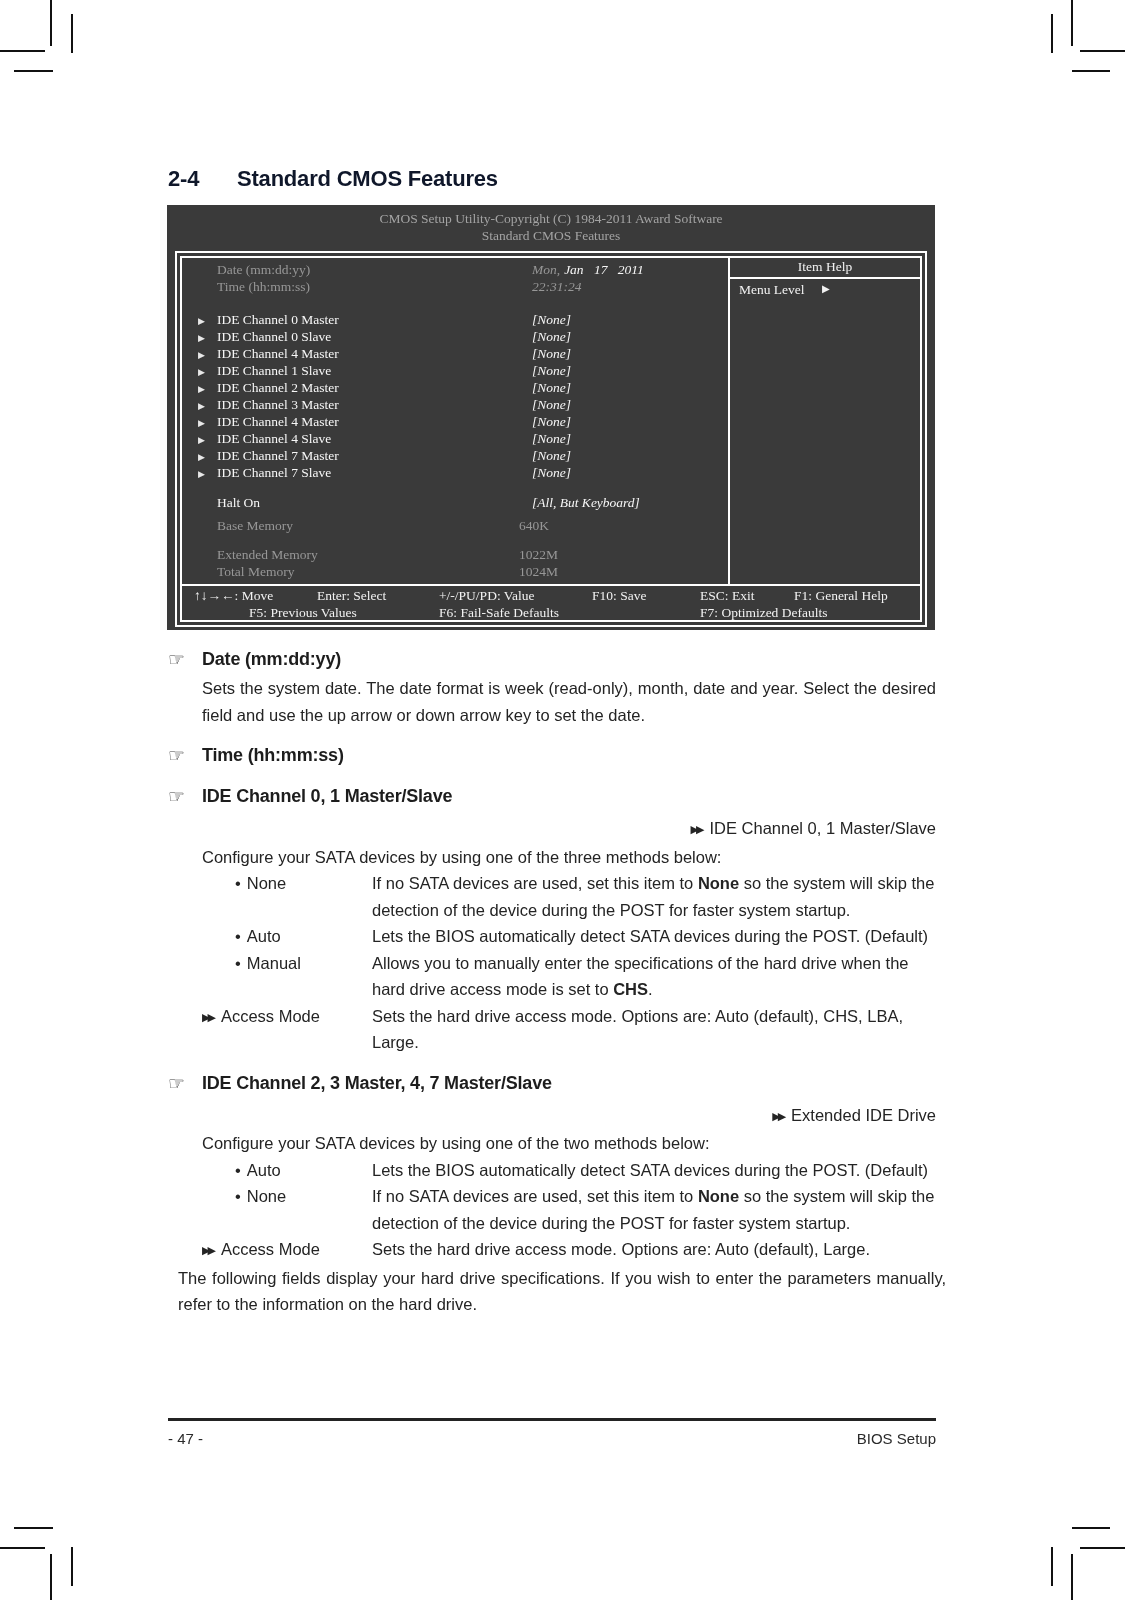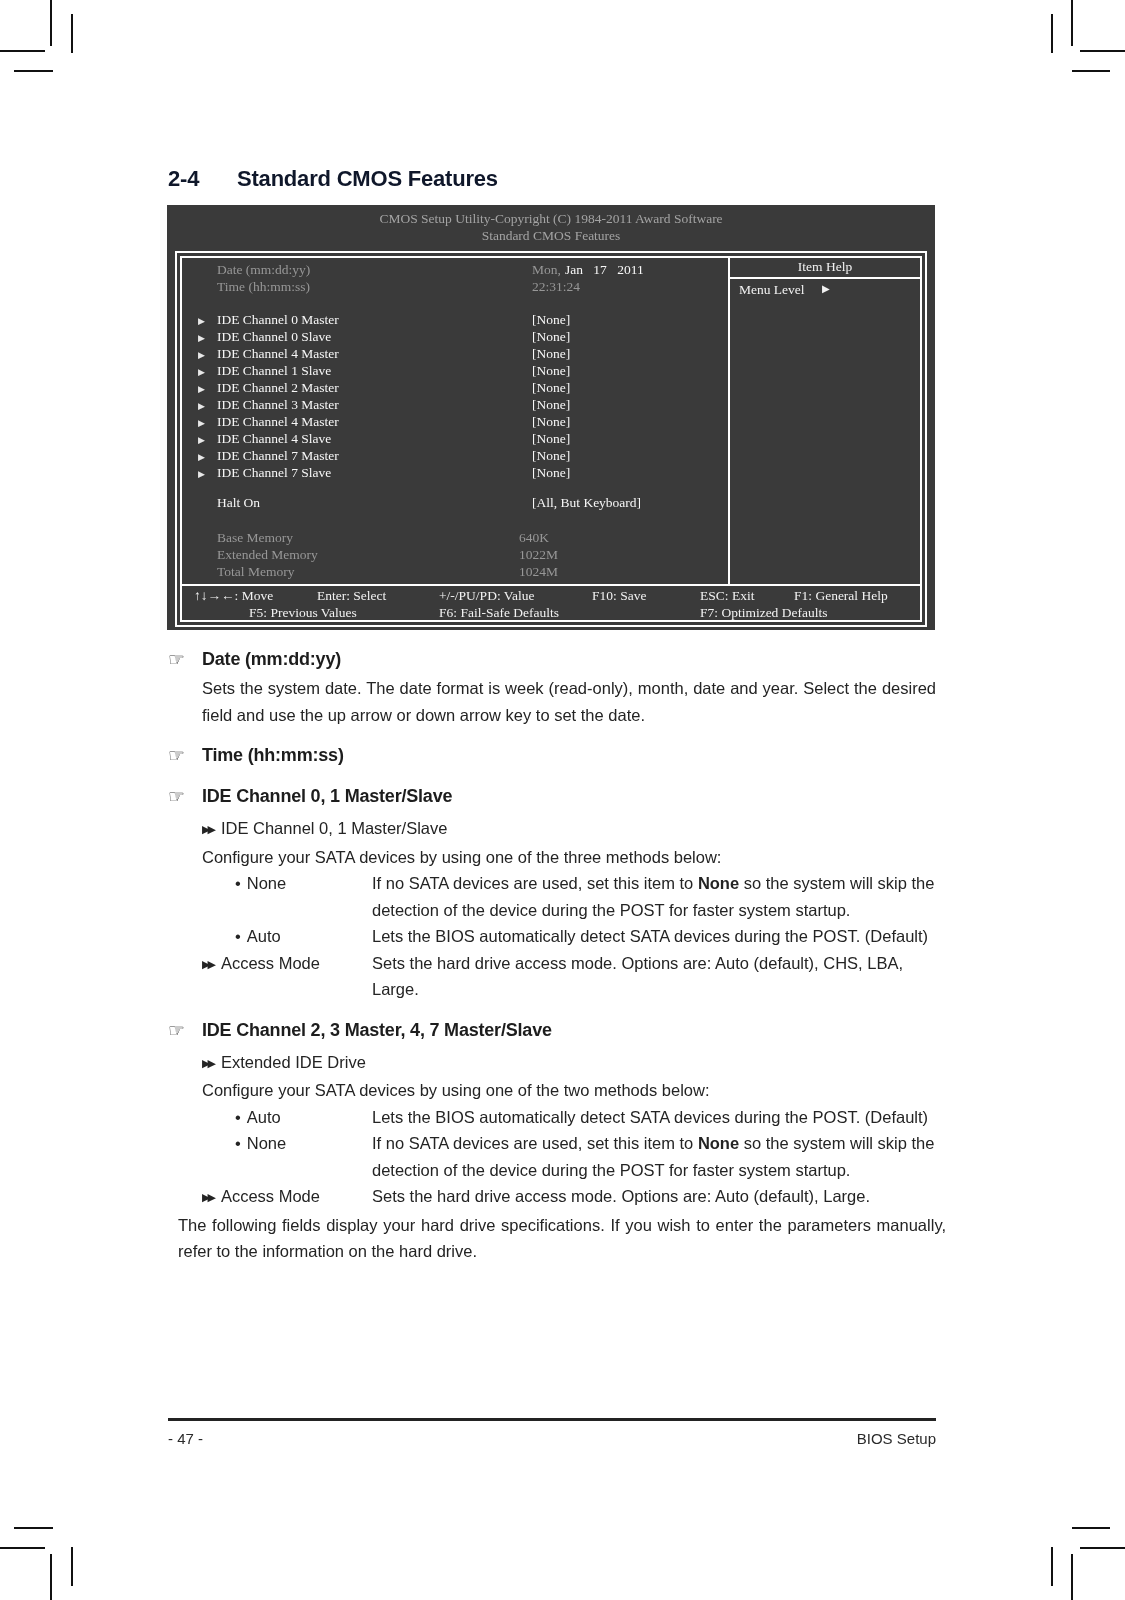--- a/index.html
+++ b/index.html
@@ -16,40 +16,40 @@
   
   .bios-box{position:absolute;left:167px;top:205px;width:768px;height:425px;
     background:#3a3a3a;font-family:"Liberation Serif", serif;color:#f2f2f2;font-size:13.5px;}
   .bios-header{position:absolute;top:5px;left:0;right:0;text-align:center;line-height:17px;color:#a3a3a3;}
   .panel-outer{position:absolute;left:8px;right:8px;top:46px;bottom:3px;
     border:2px solid #fff;padding:3px;box-sizing:border-box;}
   .panel-inner{position:relative;width:100%;height:100%;border:2px solid #fff;box-sizing:border-box;}
   .brow{position:absolute;height:16px;line-height:16px;white-space:nowrap;}
   .blabel{position:absolute;left:35px;}
   .btri{position:absolute;left:16px;font-size:9px;top:1px;color:#e8e8e8;}
-  .bval{position:absolute;left:350px;}
+  .bval{position:absolute;left:350px;font-style:italic;}
   .bval-center{position:absolute;left:337px;width:80px;text-align:left;}
   .dim{color:#979797;}
   .bright{color:#f7f7f7;}
   .dateval .sp{word-spacing:7px;margin-left:4px;}
   .divider{position:absolute;left:546px;top:0;height:326px;border-left:2px solid #fff;}
   .hsep{position:absolute;left:0;right:0;top:326px;border-top:2px solid #fff;}
   .item-help{position:absolute;left:548px;right:0;top:0;}
   .ih-title{text-align:center;border-bottom:2px solid #fff;padding:1px 0 2px;}
   .ih-menu{padding:3px 0 0 9px;position:relative;}
   .ih-arrow{position:absolute;left:92px;top:4px;font-size:10px;}
   .hb{position:absolute;height:16px;line-height:16px;white-space:nowrap;color:#f2f2f2;}
   
   .sections{position:absolute;left:168px;top:640px;width:768px;font-size:16.5px;line-height:26.5px;}
   .sec-head{position:relative;margin:6px 0 2px;}
   .hand{position:absolute;left:0;top:1px;font-size:19px;color:#3a3a3a;}
   .sec-head h2{margin:0 0 0 34px;font-size:18px;line-height:27px;font-weight:bold;color:#1d1d1d;letter-spacing:-0.2px;}
   p.body{margin:0 0 0 34px;width:734px;text-align:justify;}
   p.body.nj{text-align:left;}
-  .subitem{margin:3px 0 0 34px;}
+  .subitem{margin:3px 0 0 34px;text-align:right;}
   .dblarrow{font-size:11px;letter-spacing:-3px;margin-right:8px;position:relative;top:-1px;}
   .defrow{display:flex;margin-left:67px;width:701px;justify-content:flex-end;}
   .defrow .term{width:137px;flex:0 0 137px;}
   .defrow .def{flex:1;}
   .defrow.access{margin-left:34px;width:734px;}
   .defrow.access .term{width:170px;flex:0 0 170px;}
   .bullet{margin-right:6px;}
   .bw{font-weight:bold;}
   
   .footer-rule{position:absolute;left:168px;top:1418px;width:768px;height:3px;background:#232323;}
@@ -146,21 +146,21 @@
           <span class="btri">▶</span>
           <span class="blabel bright">IDE Channel 7 Slave</span>
           <span class="bval bright">[None]</span>
         </div>
 
       <div class="brow" style="top:237px;left:0;right:0">
         <span class="blabel bright">Halt On</span>
         <span class="bval bright">[All, But Keyboard]</span>
       </div>
 
-      <div class="brow" style="top:272px;left:0;right:0">
+      <div class="brow" style="top:260px;left:0;right:0">
           <span class="blabel dim">Base Memory</span>
           <span class="bval-center dim">640K</span>
         </div>
       <div class="brow" style="top:289px;left:0;right:0">
           <span class="blabel dim">Extended Memory</span>
           <span class="bval-center dim">1022M</span>
         </div>
       <div class="brow" style="top:306px;left:0;right:0">
           <span class="blabel dim">Total Memory</span>
           <span class="bval-center dim">1024M</span>
@@ -211,20 +211,24 @@
   </div>
   <p class="body nj">Configure your SATA devices by using one of the three methods below:</p>
   <div class="defrow">
     <span class="term"><span class="bullet">•</span><span>None</span></span>
     <span class="def"><span>If no SATA devices are used, set this item to </span><span class="bw">None</span><span> so the system will skip the detection of the device during the POST for faster system startup.</span></span>
   </div>
   <div class="defrow">
     <span class="term"><span class="bullet">•</span><span>Auto</span></span>
     <span class="def"><span>Lets the BIOS automatically detect SATA devices during the POST. (Default)</span></span>
   </div>
+  <div class="defrow">
+    <span class="term"><span class="bullet">•</span><span>Manual</span></span>
+    <span class="def"><span>Allows you to manually enter the specifications of the hard drive when the hard drive access mode is set to </span><span class="bw">CHS</span><span>.</span></span>
+  </div>
   <div class="defrow access">
     <span class="term"><span class="dblarrow">▶▶</span><span>Access Mode</span></span>
     <span class="def">Sets the hard drive access mode. Options are: Auto (default), CHS, LBA, Large.</span>
   </div>
 
   <div class="sec-head" style="margin-top:14px">
     <span class="hand">☞</span>
     <h2>IDE Channel 2, 3 Master, 4, 7 Master/Slave</h2>
   </div>
   <div class="subitem" style="margin-top:5px">

